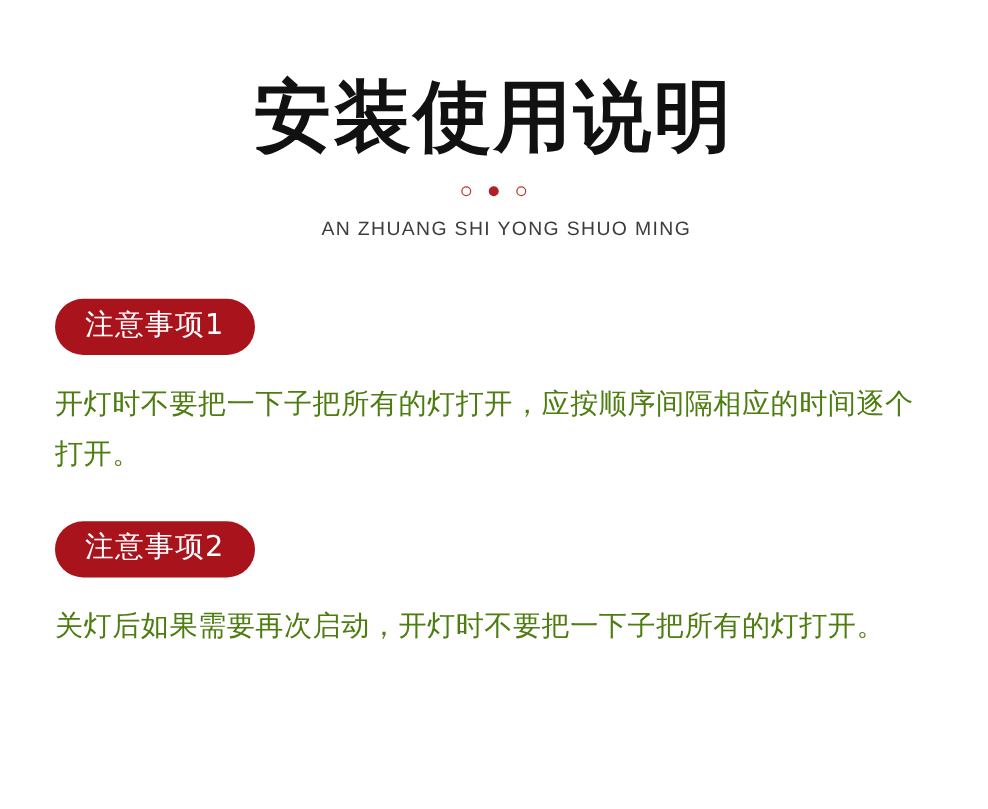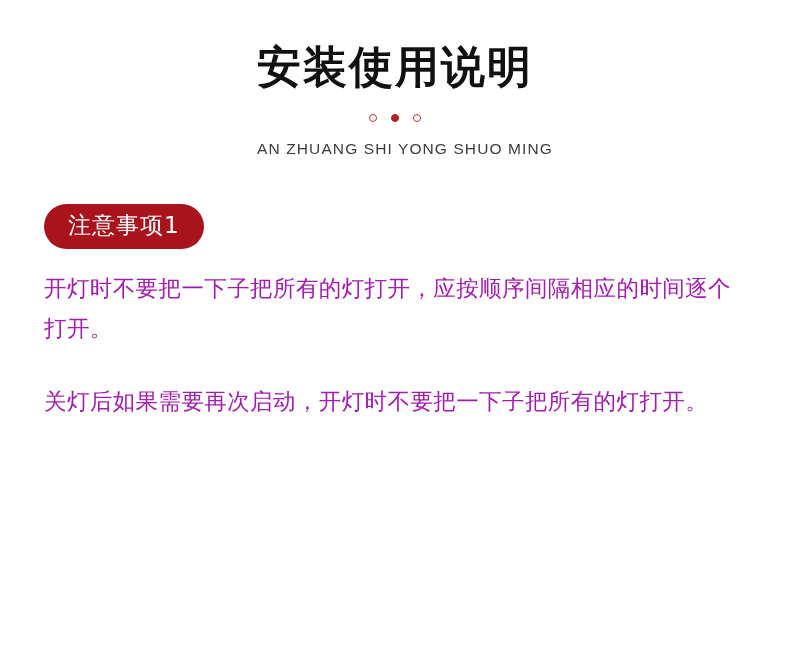--- a/index.html
+++ b/index.html
@@ -21,26 +21,26 @@
     box-sizing: border-box;
   }
 
   
   .header {
     padding-top: 44px;
     text-align: center;
   }
   .main-title {
     font-family: "DejaVu Sans", "Liberation Sans", sans-serif;
-    font-size: 44px;
+    font-size: 62px;
     font-weight: bold;
     letter-spacing: 2px;
     color: #111111;
     line-height: 1.05;
-    margin: 0;
+    margin: 16px;
   }
   .dots {
     margin-top: 22px;
     display: flex;
     justify-content: center;
     align-items: center;
     gap: 14px;
     height: 12px;
   }
   .dot {
@@ -83,21 +83,21 @@
     font-family: "DejaVu Sans", "Liberation Sans", sans-serif;
     padding: 9px 24px 11px 24px;
     border-radius: 24px;
     letter-spacing: 1px;
     line-height: 1.1;
   }
   .para {
     margin-top: 20px;
     font-size: 22.5px;
     line-height: 1.75;
-    color: #a21caf;
+    color: #4d7c0f;
     font-family: "DejaVu Sans", "Liberation Sans", sans-serif;
     letter-spacing: 0.4px;
     max-width: 700px;
   }
 </style>
 </head>
 <body>
 
 <div class="page">
 
@@ -114,17 +114,18 @@
   </div>
 
   <div class="content">
 
     <div class="section">
       <div class="tag">注意事项1</div>
       <div class="para">开灯时不要把一下子把所有的灯打开，应按顺序间隔相应的时间逐个打开。</div>
     </div>
 
     <div class="section">
+      <div class="tag">注意事项2</div>
       <div class="para">关灯后如果需要再次启动，开灯时不要把一下子把所有的灯打开。</div>
     </div>
 
   </div>
 </div>
 
 </body></html>

